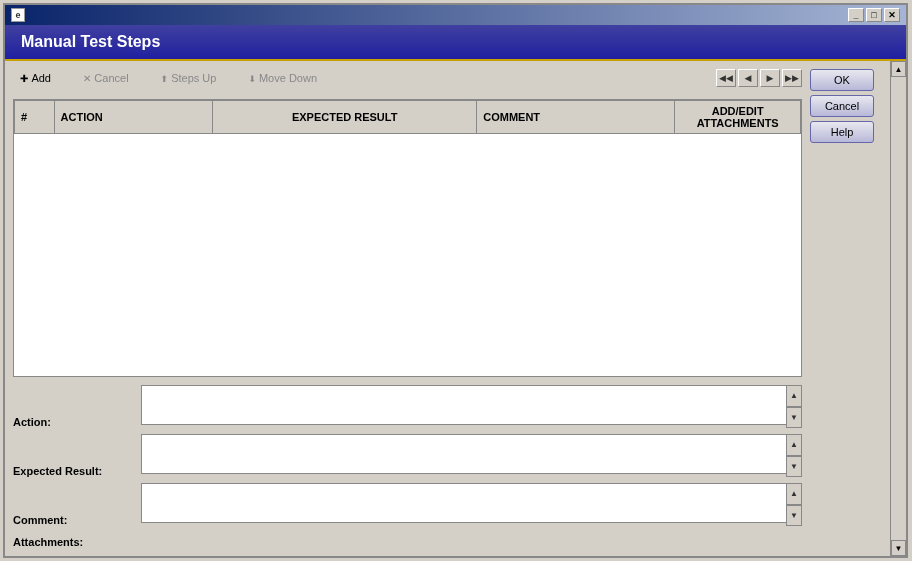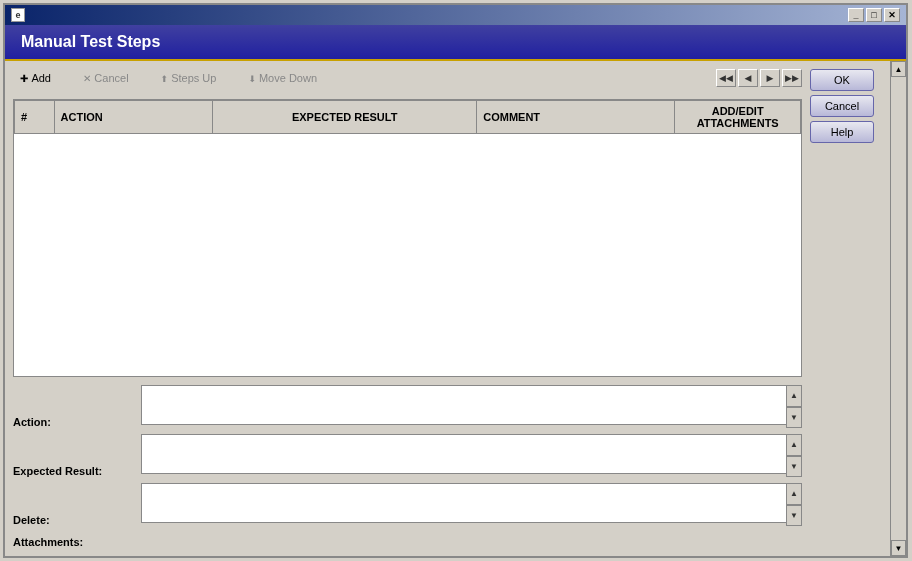--- a/index.html
+++ b/index.html
@@ -378,21 +378,21 @@
           <div class="form-field-wrap">
             <textarea class="form-textarea" style="padding-right: 18px;"></textarea>
             <div class="scroll-btns">
               <button class="scroll-btn">▲</button>
               <button class="scroll-btn">▼</button>
             </div>
           </div>
         </div>
 
         <div class="form-row">
-          <div class="form-label">Delete:</div>
+          <div class="form-label">Comment:</div>
           <div class="form-field-wrap">
             <textarea class="form-textarea" style="padding-right: 18px;"></textarea>
             <div class="scroll-btns">
               <button class="scroll-btn">▲</button>
               <button class="scroll-btn">▼</button>
             </div>
           </div>
         </div>
 
         <div class="attach-row">

